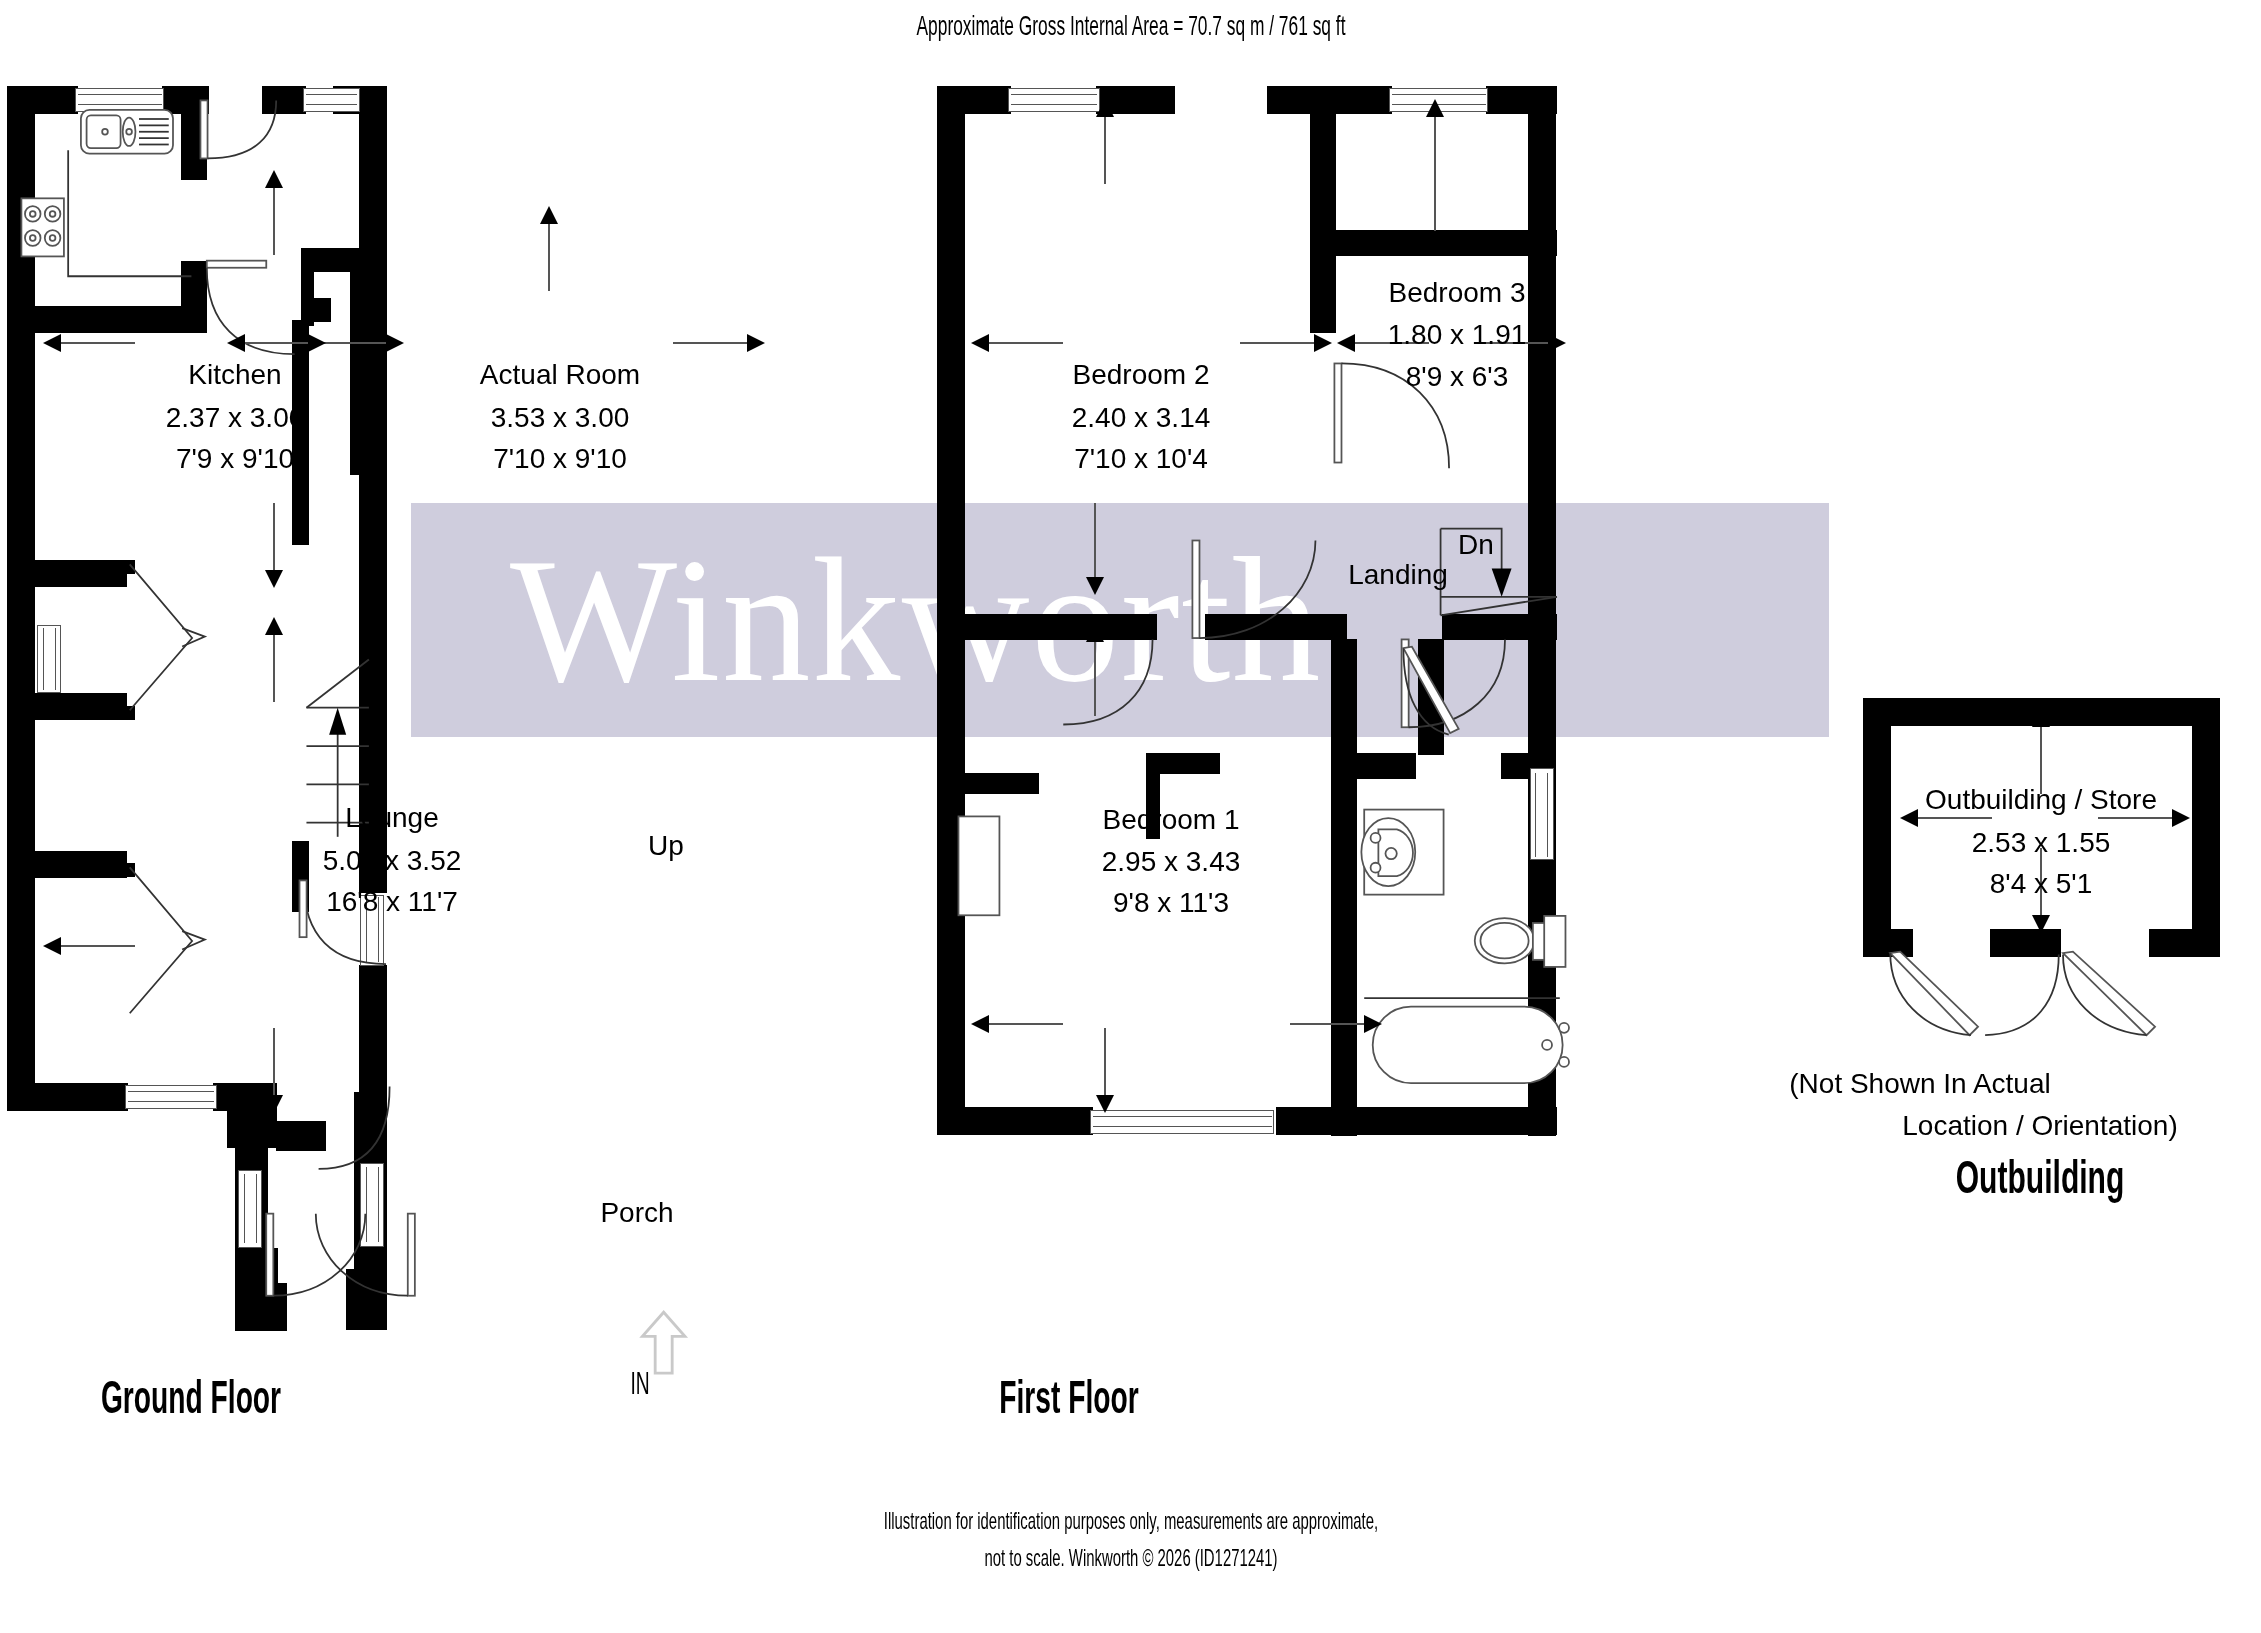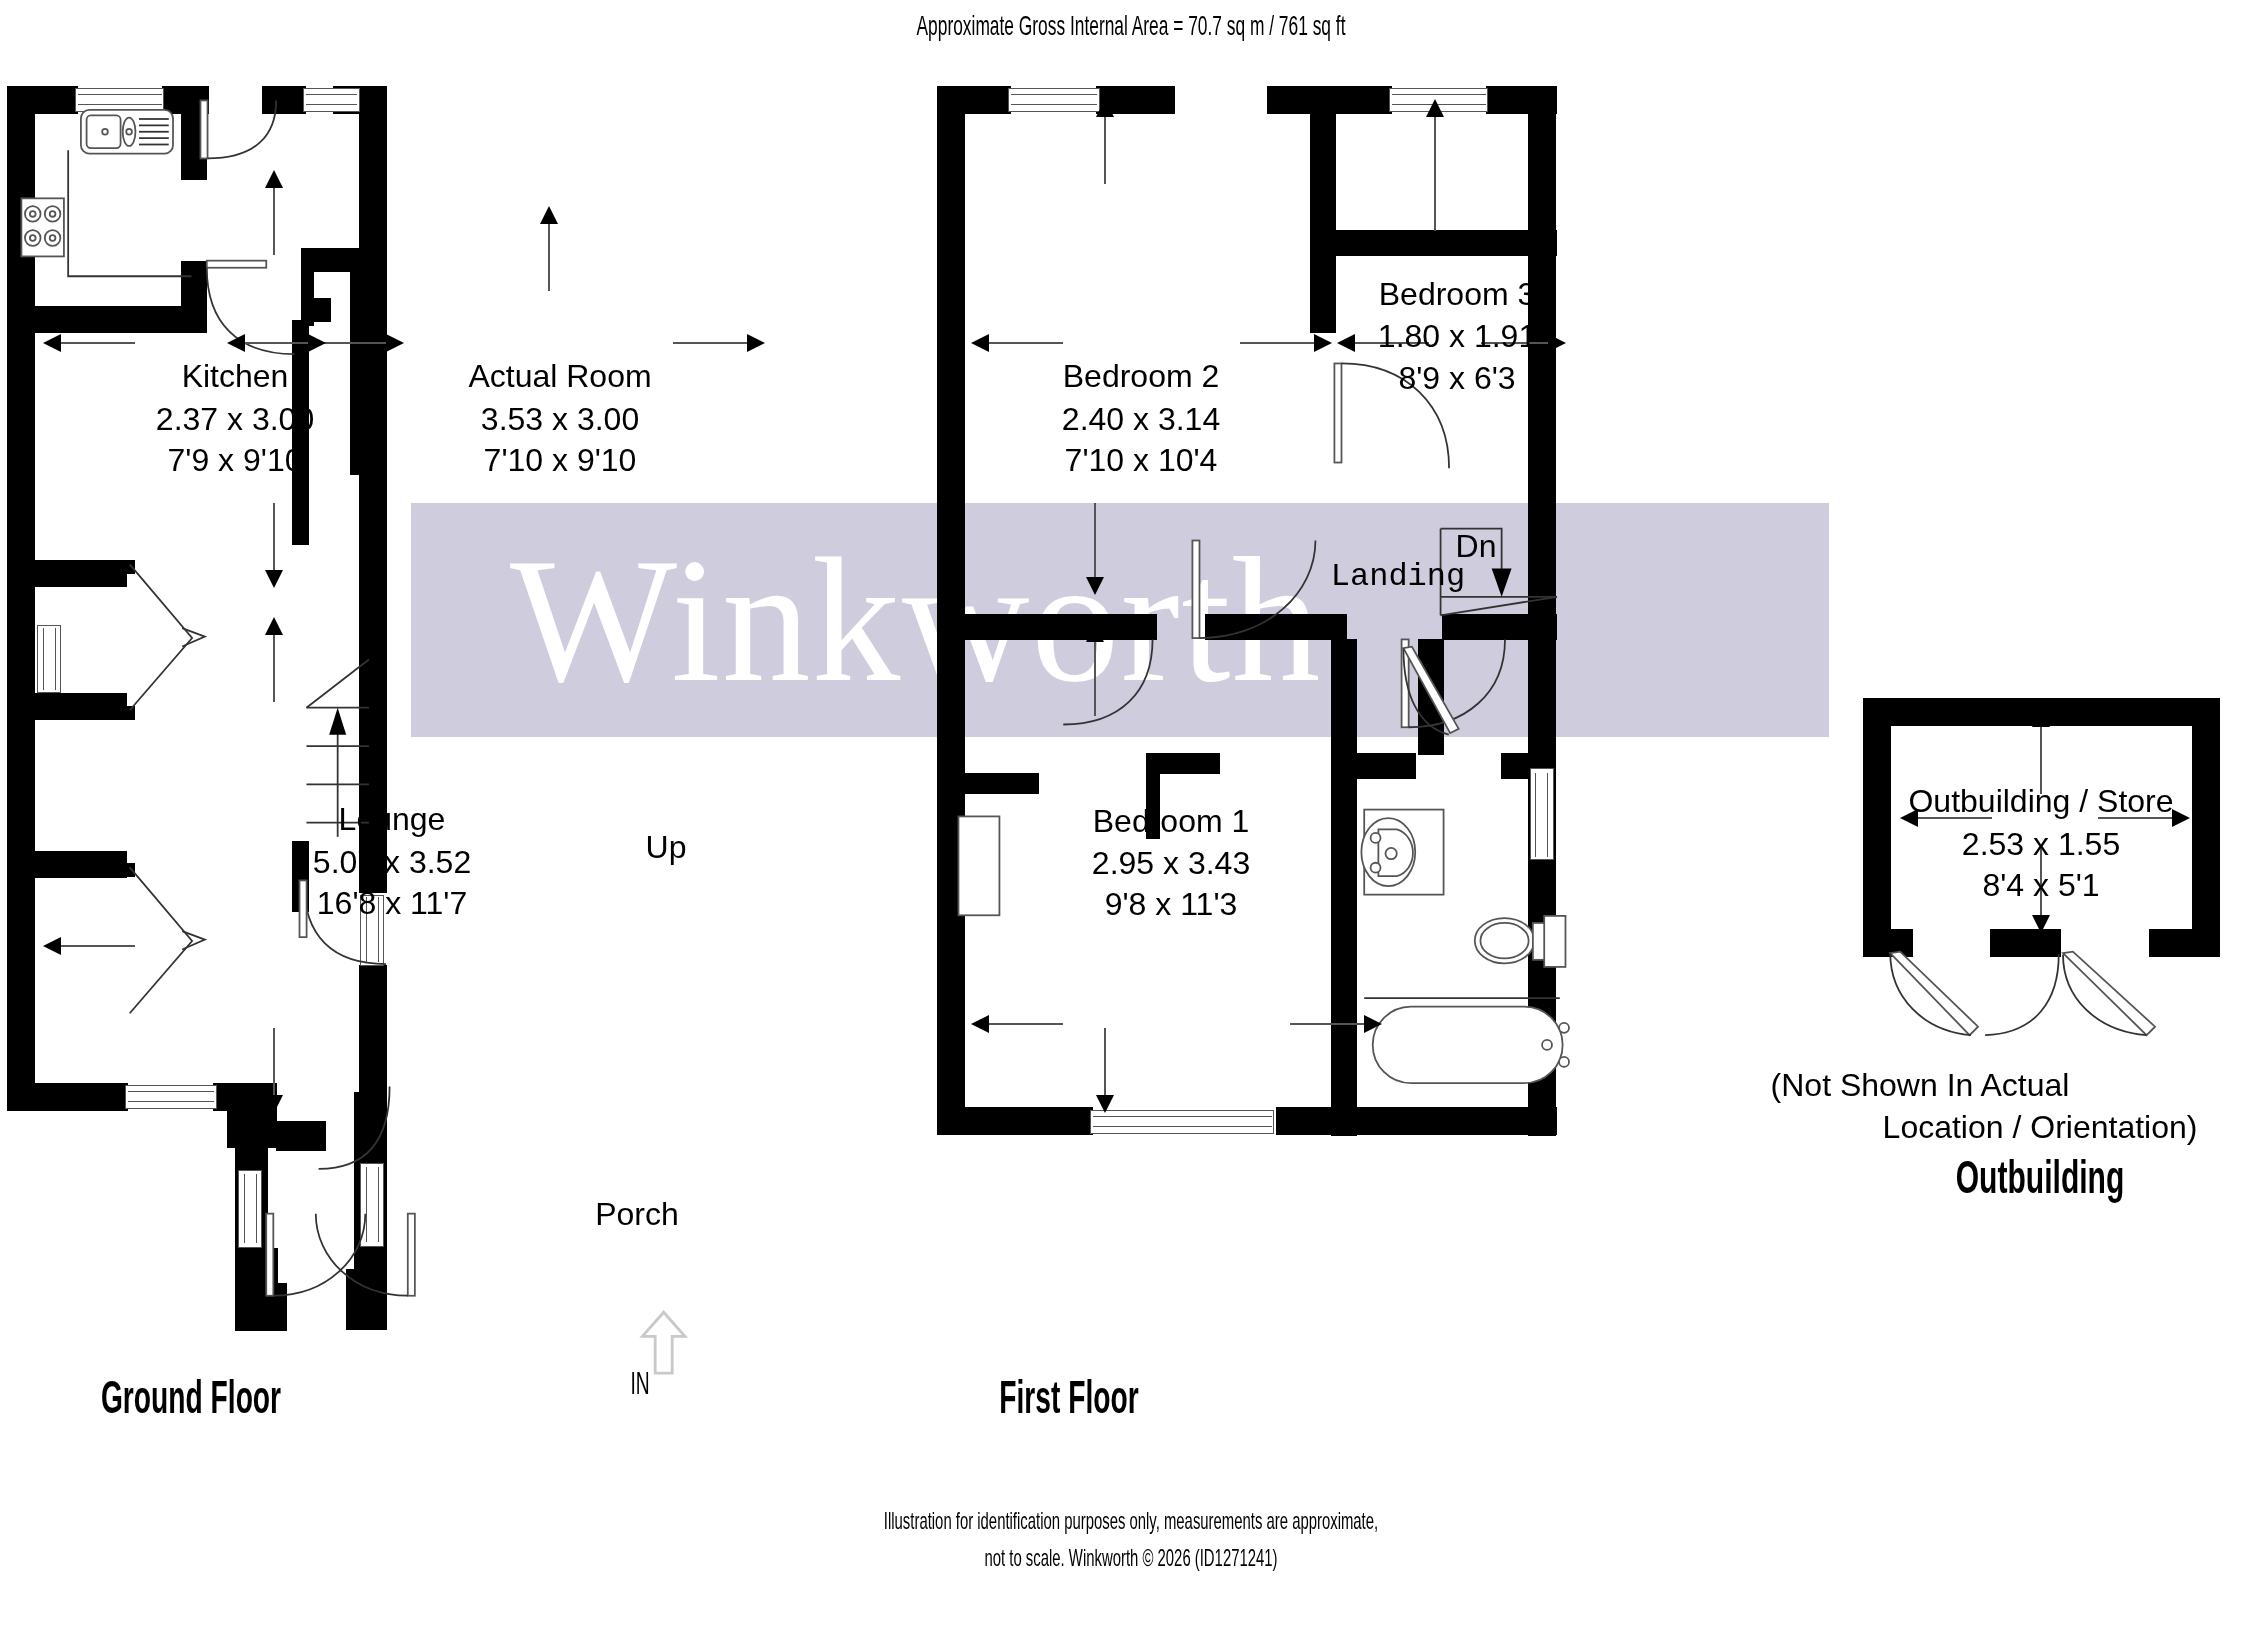--- a/index.html
+++ b/index.html
@@ -8,21 +8,21 @@
        font-family:"Liberation Sans", sans-serif;color:#000;}
 
   
   .txt{position:absolute;white-space:pre;line-height:1.06;}
   .ctr{transform:translateX(-50%);text-align:center;}
   .cond{font-family:"Liberation Sans Narrow","Liberation Sans",sans-serif;
         transform:translateX(-50%) scaleX(.62);transform-origin:50% 50%;text-align:center;}
   .hdr{font-size:28px;}
   .foot{font-size:24px;}
   .floorlbl{font-size:47px;font-weight:bold;}
-  .room{font-size:32px;}
+  .room{font-size:28px;}
   .inlbl{font-size:31px;}
 
   
   .w{position:absolute;background:#000;}
   .winframe{position:absolute;background:#fff;border:1.4px solid #555;box-sizing:border-box;}
   .winglass{position:absolute;border-top:1.4px solid #555;border-bottom:1.4px solid #555;box-sizing:border-box;}
 
   
   #wm-band{position:absolute;left:411px;top:503px;width:1418px;height:234px;
            background:#cfcddd;z-index:1;}
@@ -401,21 +401,21 @@
   <div class="txt ctr room" style="left:1141px;top:444px;">7'10 x 10'4</div>
 
   <div class="txt ctr room" style="left:1457px;top:278px;">Bedroom 3</div>
   <div class="txt ctr room" style="left:1457px;top:320px;">1.80 x 1.91</div>
   <div class="txt ctr room" style="left:1457px;top:362px;">8'9 x 6'3</div>
 
   <div class="txt ctr room" style="left:1171px;top:805px;">Bedroom 1</div>
   <div class="txt ctr room" style="left:1171px;top:847px;">2.95 x 3.43</div>
   <div class="txt ctr room" style="left:1171px;top:888px;">9'8 x 11'3</div>
 
-  <div class="txt ctr room" style="left:1398px;top:560px;font-family:Liberation Mono, monospace;">Landing</div>
+  <div class="txt ctr room" style="left:1398px;top:560px;">Landing</div>
   <div class="txt ctr room" style="left:1476px;top:530px;">Dn</div>
 
   <div class="txt cond floorlbl" style="left:1069px;top:1372px;transform:translateX(-50%) scaleX(.60);">First Floor</div>
 </div>
 
 <div class="plan">
   <div class="w" style="left:1863px;top:698px;width:357px;height:28px;"></div>
   <div class="w" style="left:1863px;top:698px;width:28px;height:255px;"></div>
   <div class="w" style="left:2192px;top:698px;width:28px;height:255px;"></div>
   <div class="w" style="left:1863px;top:929px;width:50px;height:28px;"></div>

